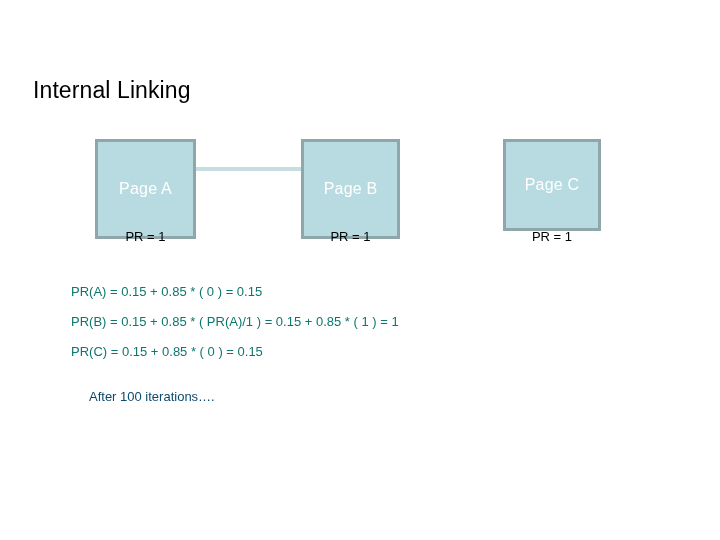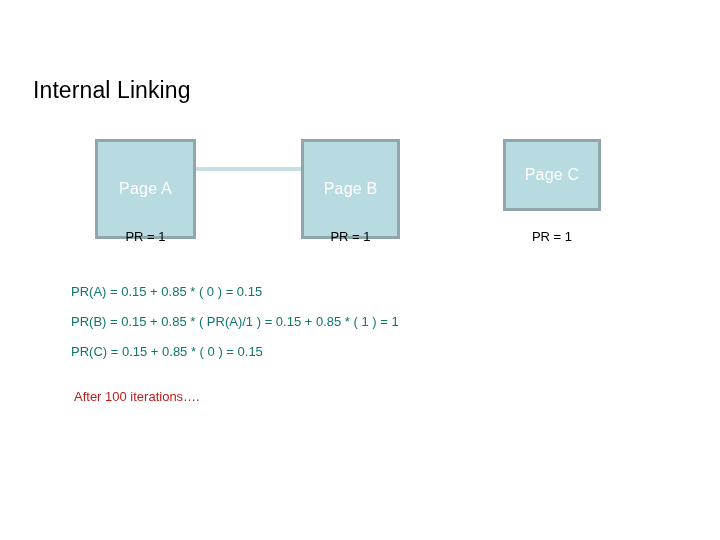--- a/index.html
+++ b/index.html
@@ -48,21 +48,21 @@
   .page-box-label {
     color: #ffffff;
     font-size: 16px;
     font-weight: normal;
     letter-spacing: 0.2px;
     white-space: nowrap;
   }
 
   #box-a { left: 95px;  top: 118px; width: 101px; height: 100px; }
   #box-b { left: 301px; top: 118px; width: 99px;  height: 100px; }
-  #box-c { left: 503px; top: 118px; width: 98px;  height: 72px; }
+  #box-c { left: 503px; top: 118px; width: 98px;  height: 92px; }
 
   
   .connector {
     position: absolute;
     left: 196px;
     top: 167px;
     width: 106px;
     height: 4px;
     background: #c6dde1;
   }
@@ -88,24 +88,24 @@
     color: #0f766e;
     white-space: nowrap;
   }
   #formula-0 { top: 284px; }
   #formula-1 { top: 314px; text-align: center; }
   #formula-2 { top: 344px; }
 
   
   .footnote {
     position: absolute;
-    left: 74px;
+    left: 89px;
     top: 389px;
     font-size: 13px;
-    color: #b91c1c;
+    color: #0c4a6e;
     white-space: nowrap;
   }
 </style>
 </head>
 <body>
 
 <div id="slide">
 
   <div class="slide-title">Internal Linking</div>
 

